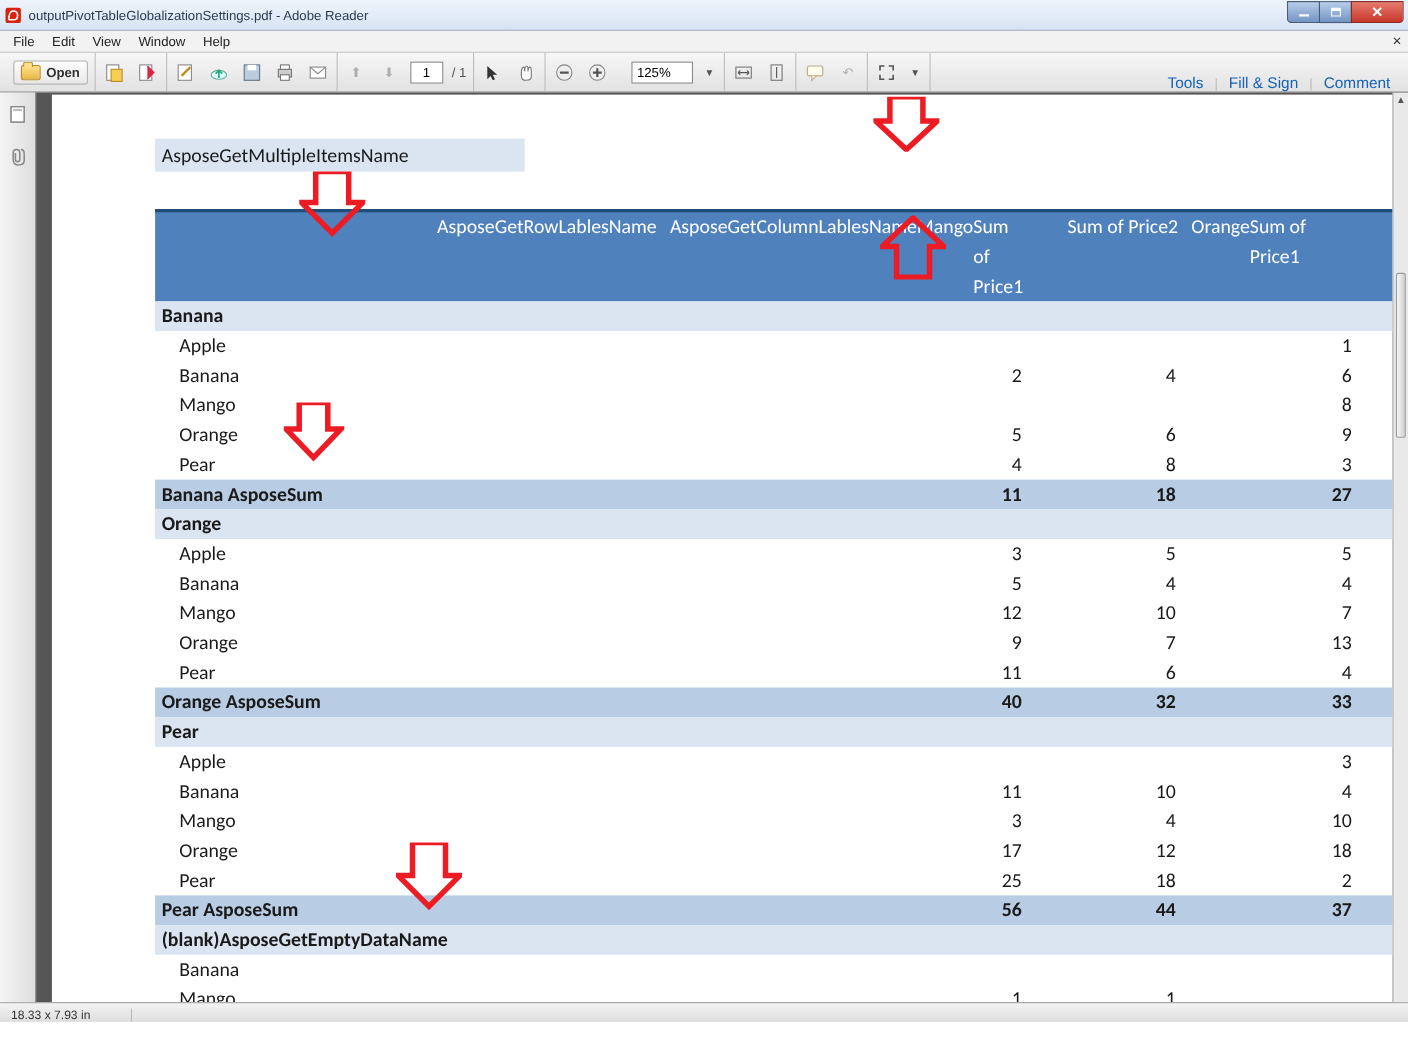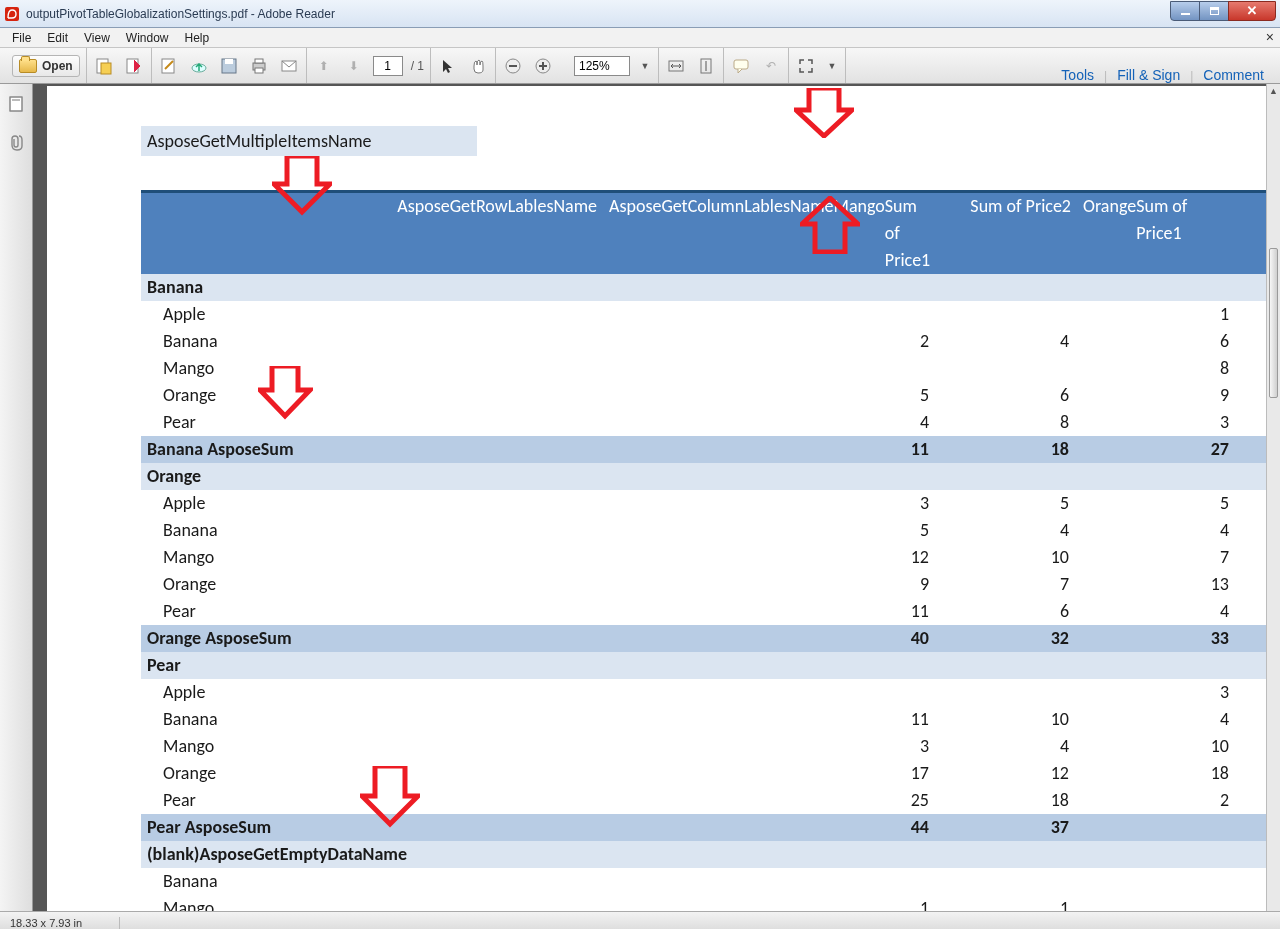--- a/index.html
+++ b/index.html
@@ -410,20 +410,21 @@
             </div>
             <div class="row">
               <div class="cell sub">Pear</div>
               <div class="cell num">25</div>
               <div class="cell num">18</div>
               <div class="cell num">2</div>
               <div class="cell num"></div>
             </div>
             <div class="row subtotal">
               <div class="cell">Pear AsposeSum</div>
+              <div class="cell num">56</div>
               <div class="cell num">44</div>
               <div class="cell num">37</div>
               <div class="cell num"></div>
             </div>
             <div class="row grp-head">
               <div class="cell">(blank)AsposeGetEmptyDataName</div>
               <div class="cell"></div>
               <div class="cell"></div>
               <div class="cell"></div>
               <div class="cell"></div>

